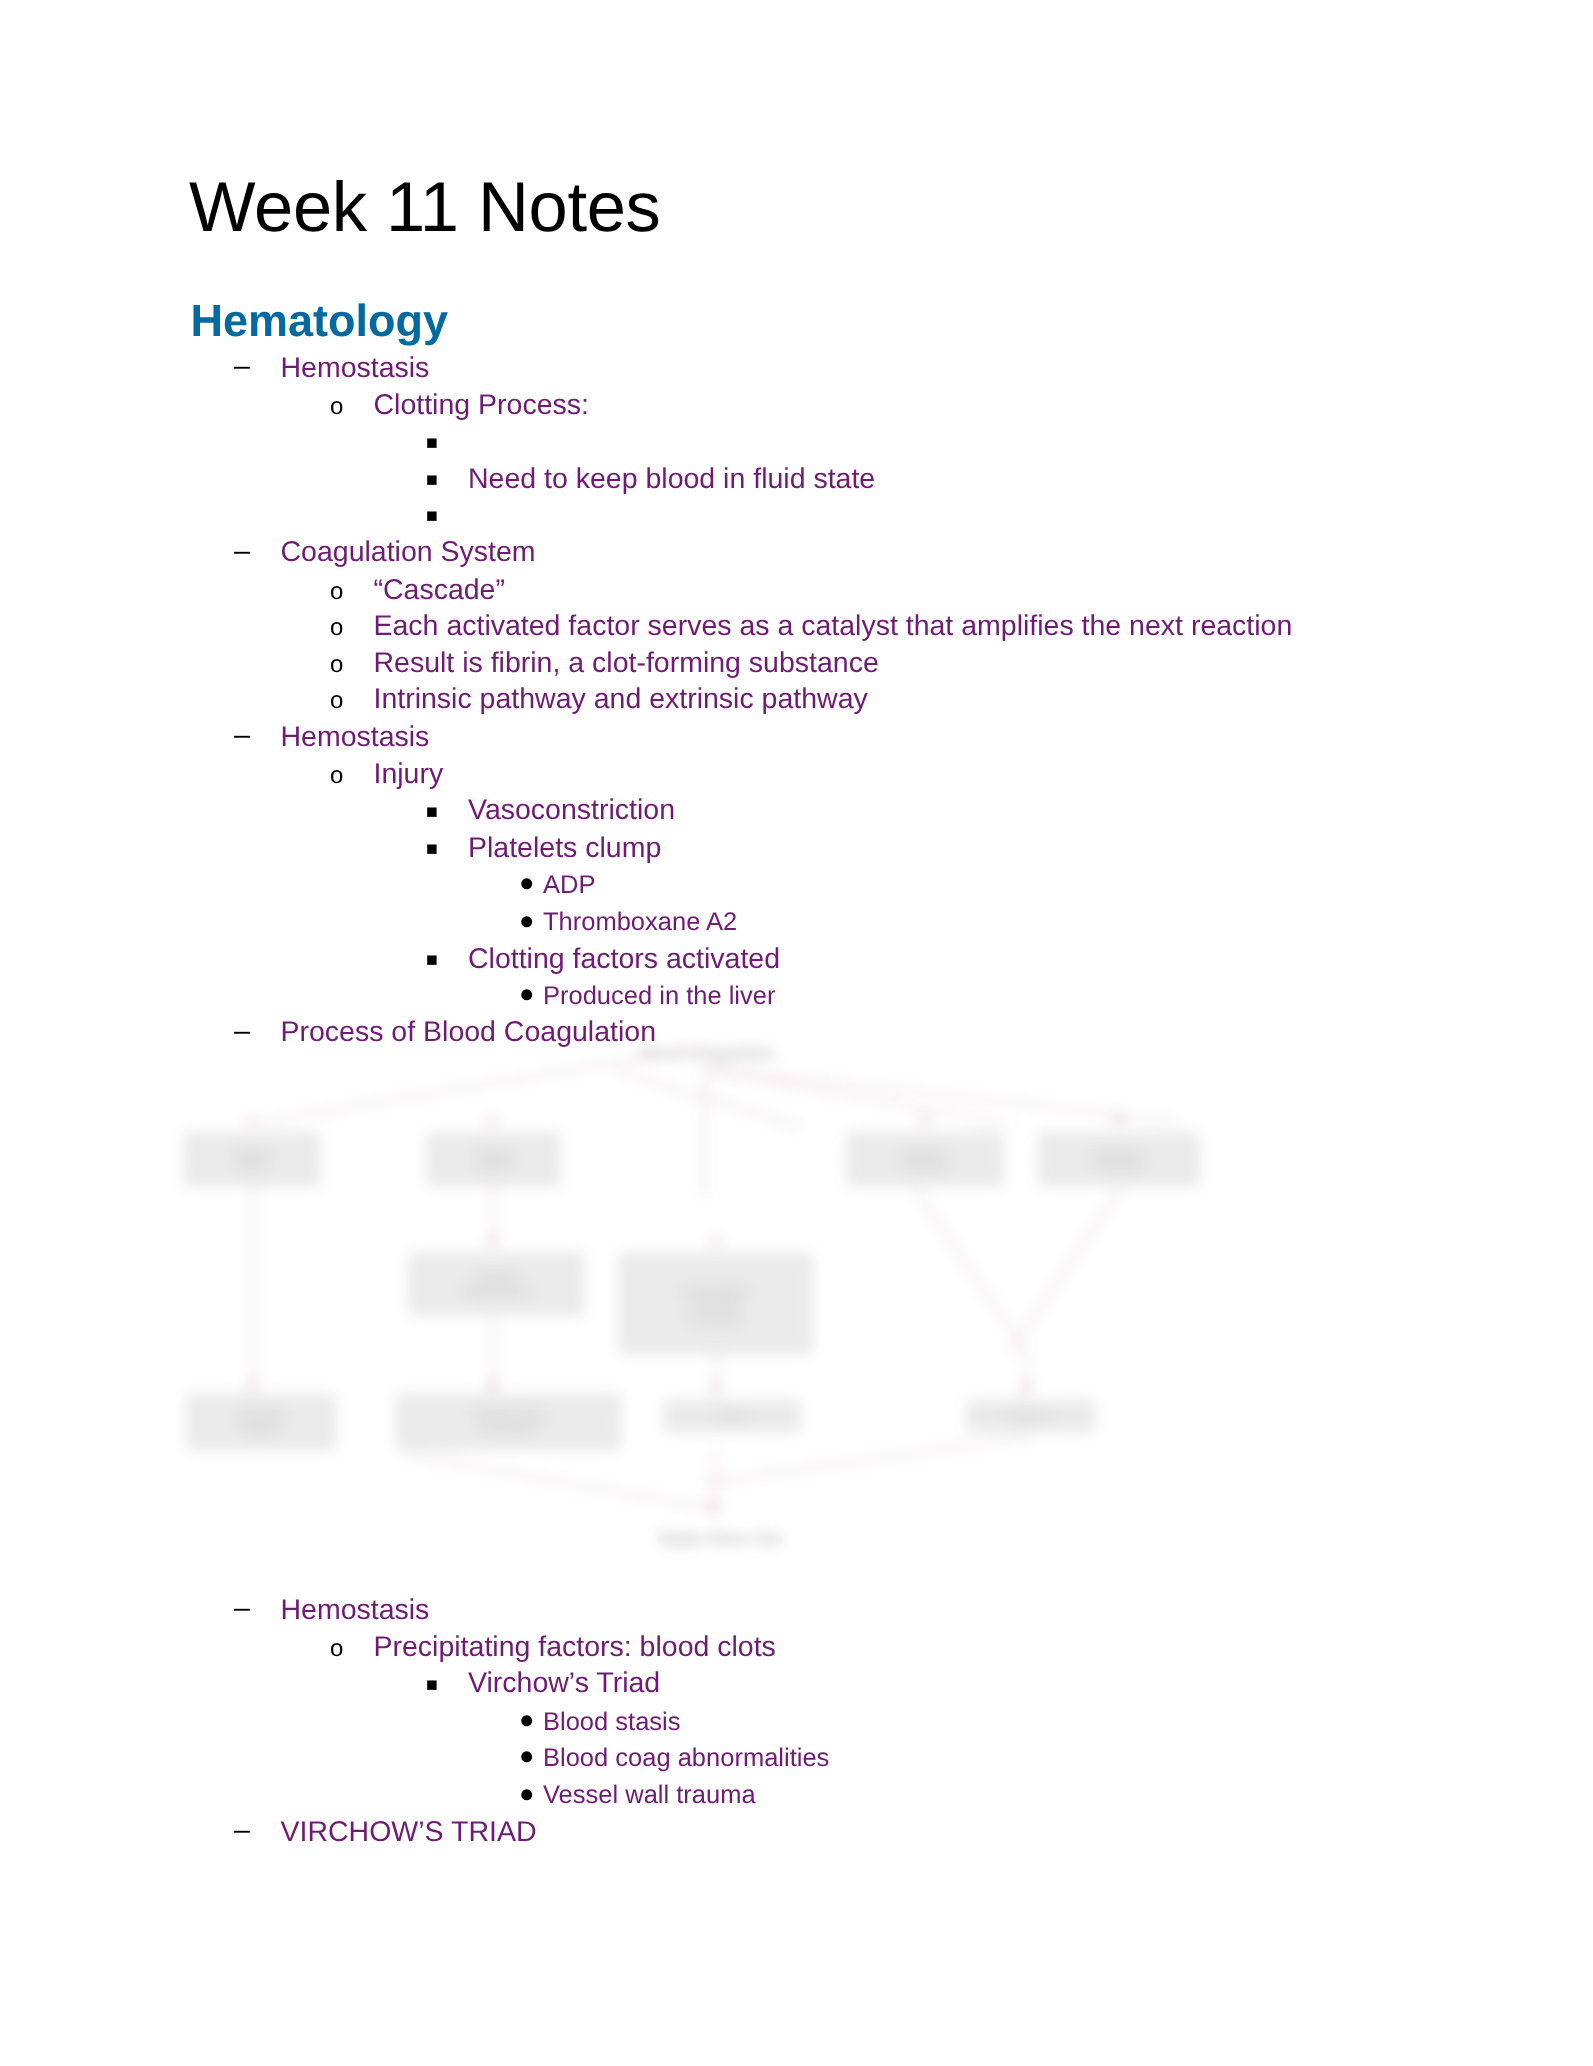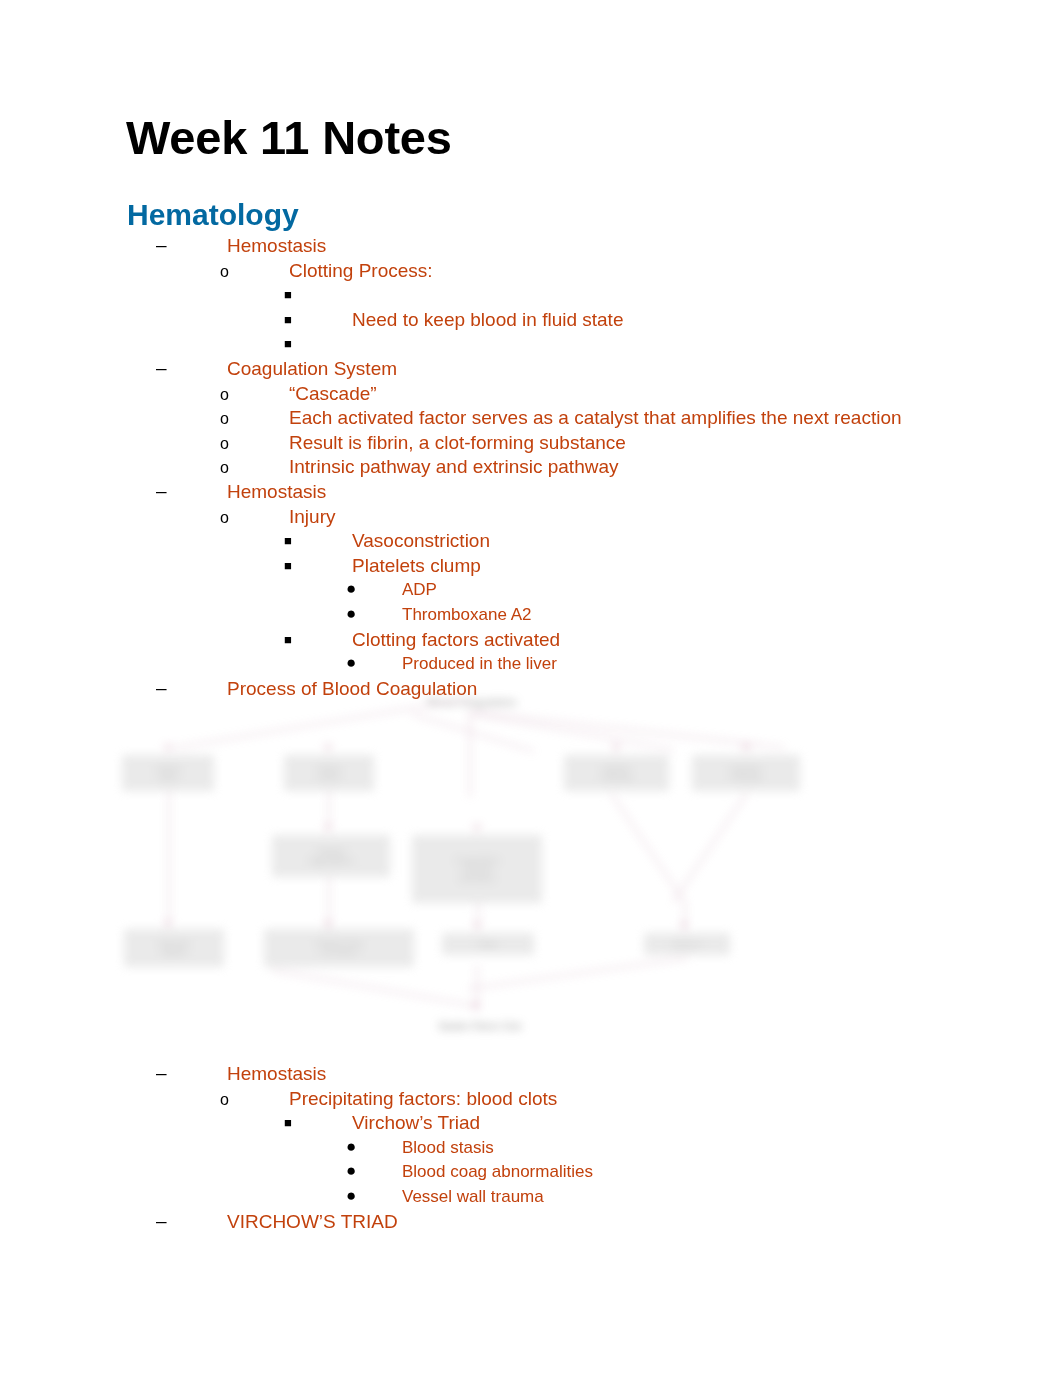--- a/index.html
+++ b/index.html
@@ -24,21 +24,21 @@
     box-sizing: border-box;
     padding: 0;
   }
 
   
   .doc-title {
     position: absolute;
     left: 126px;
     top: 113px;
     font-size: 47px;
-    font-weight: 700;
+    font-weight: 400;
     line-height: 1.08;
     letter-spacing: -0.2px;
     color: #000000;
     white-space: nowrap;
   }
 
   
   .doc-heading {
     position: absolute;
     left: 127px;
@@ -66,22 +66,21 @@
   }
   .oitem .marker {
     position: absolute;
     display: inline-block;
     text-align: left;
     color: #000000;
   }
   .oitem .otext {
     position: absolute;
     display: inline-block;
-    color: #c2410c;
-    margin-left: 40px;
+    color: #701a75;
   }
 
   
   .lv1 .marker { left: 156px; font-size: 19px; top: -1px; }
   .lv1 .otext  { left: 187px; font-size: 19px; }
 
   
   .lv2 .marker { left: 220px; font-size: 16px; top: 1px; }
   .lv2 .otext  { left: 249px; font-size: 19px; }
 

